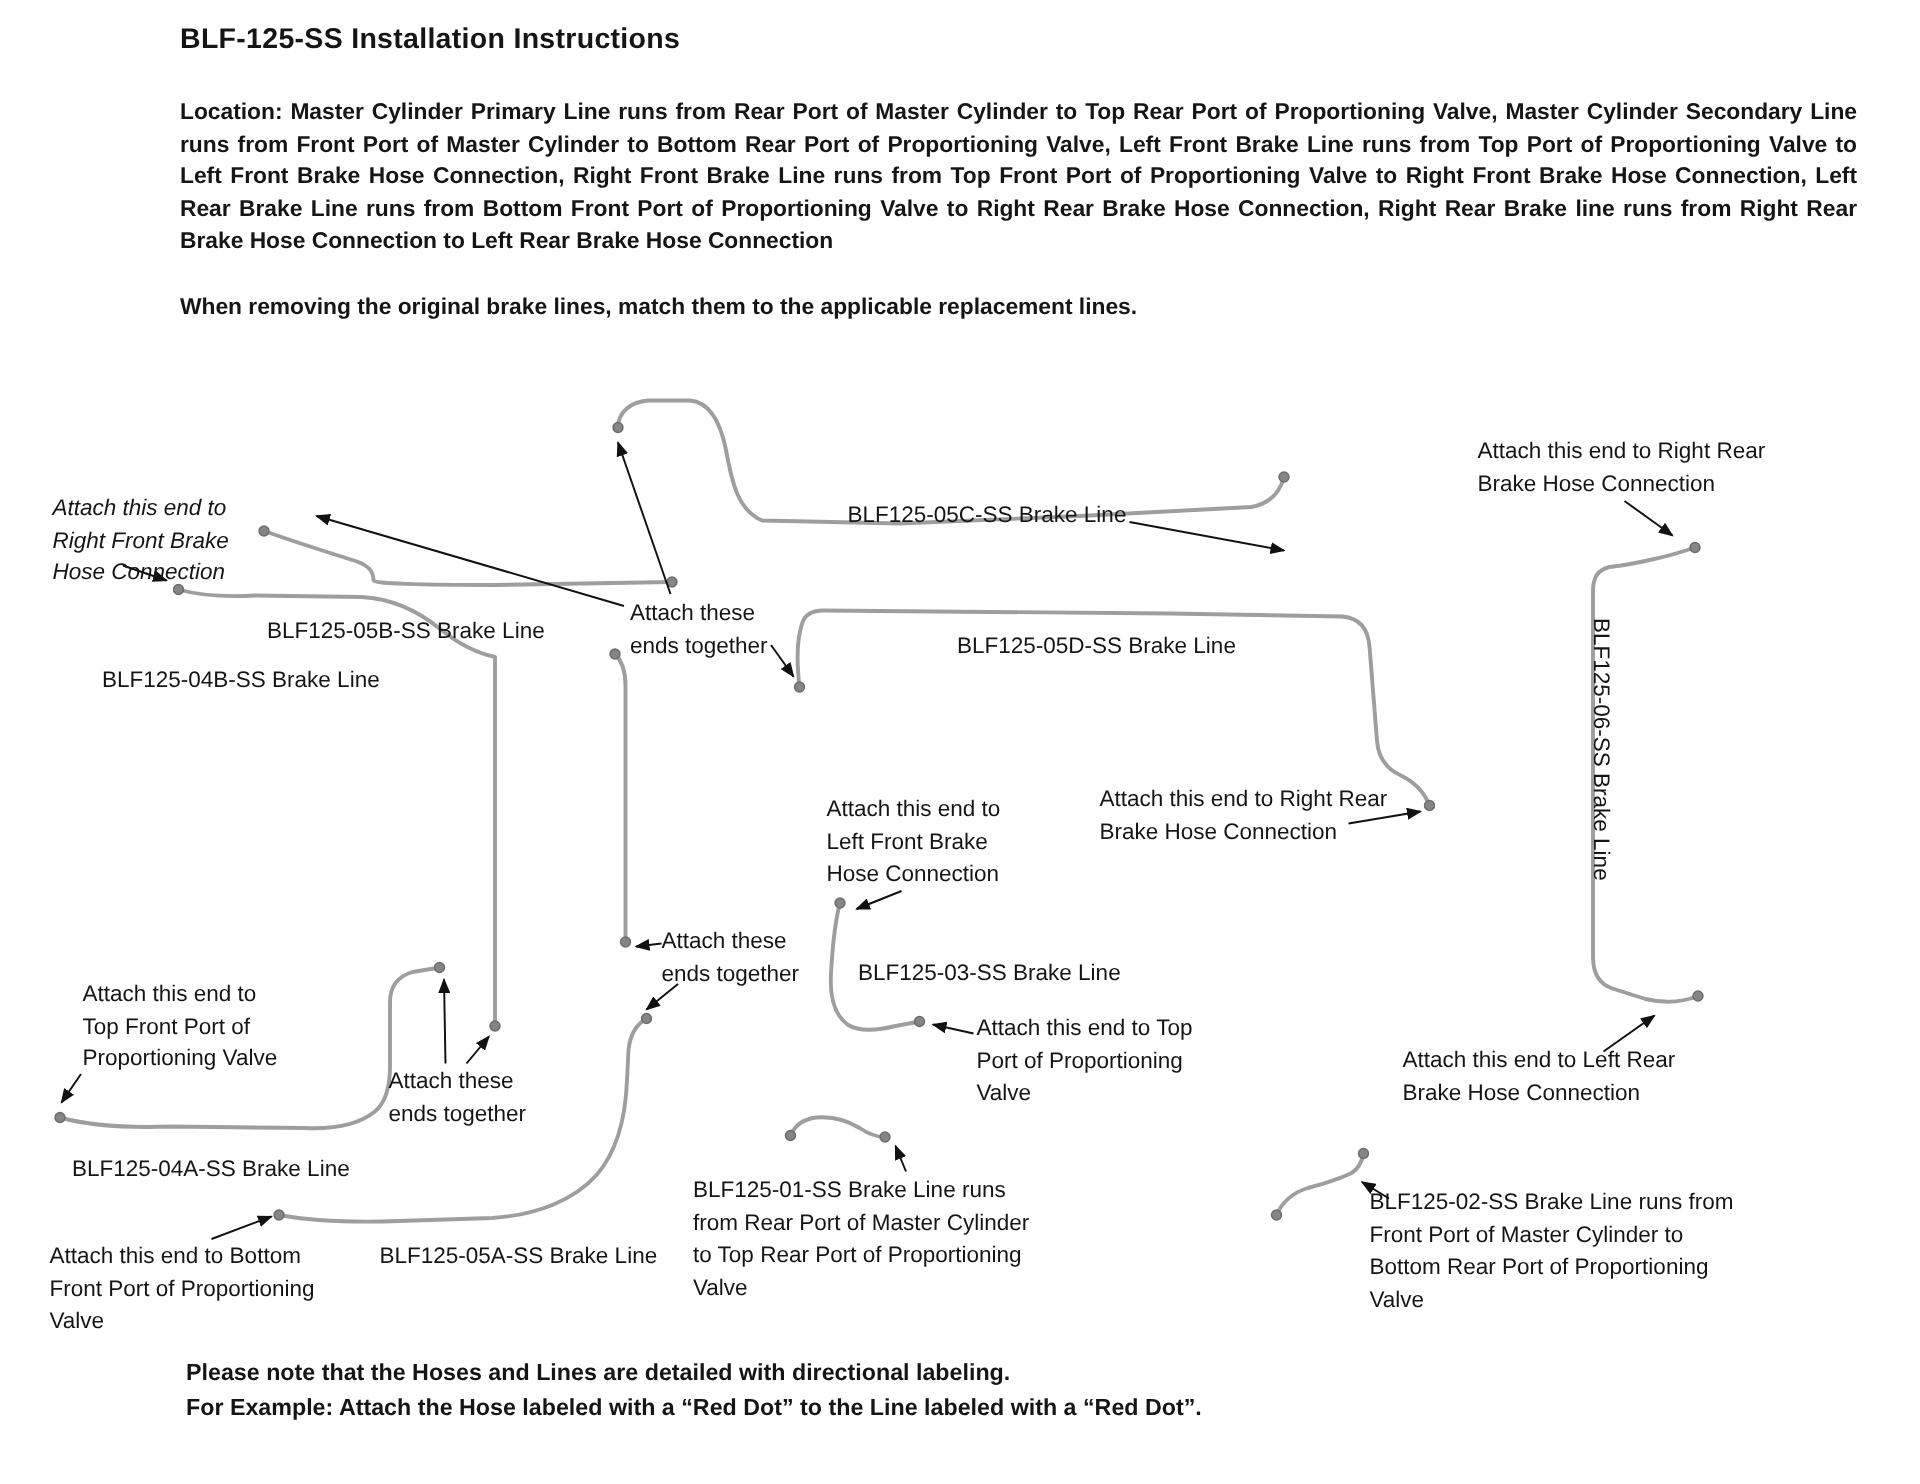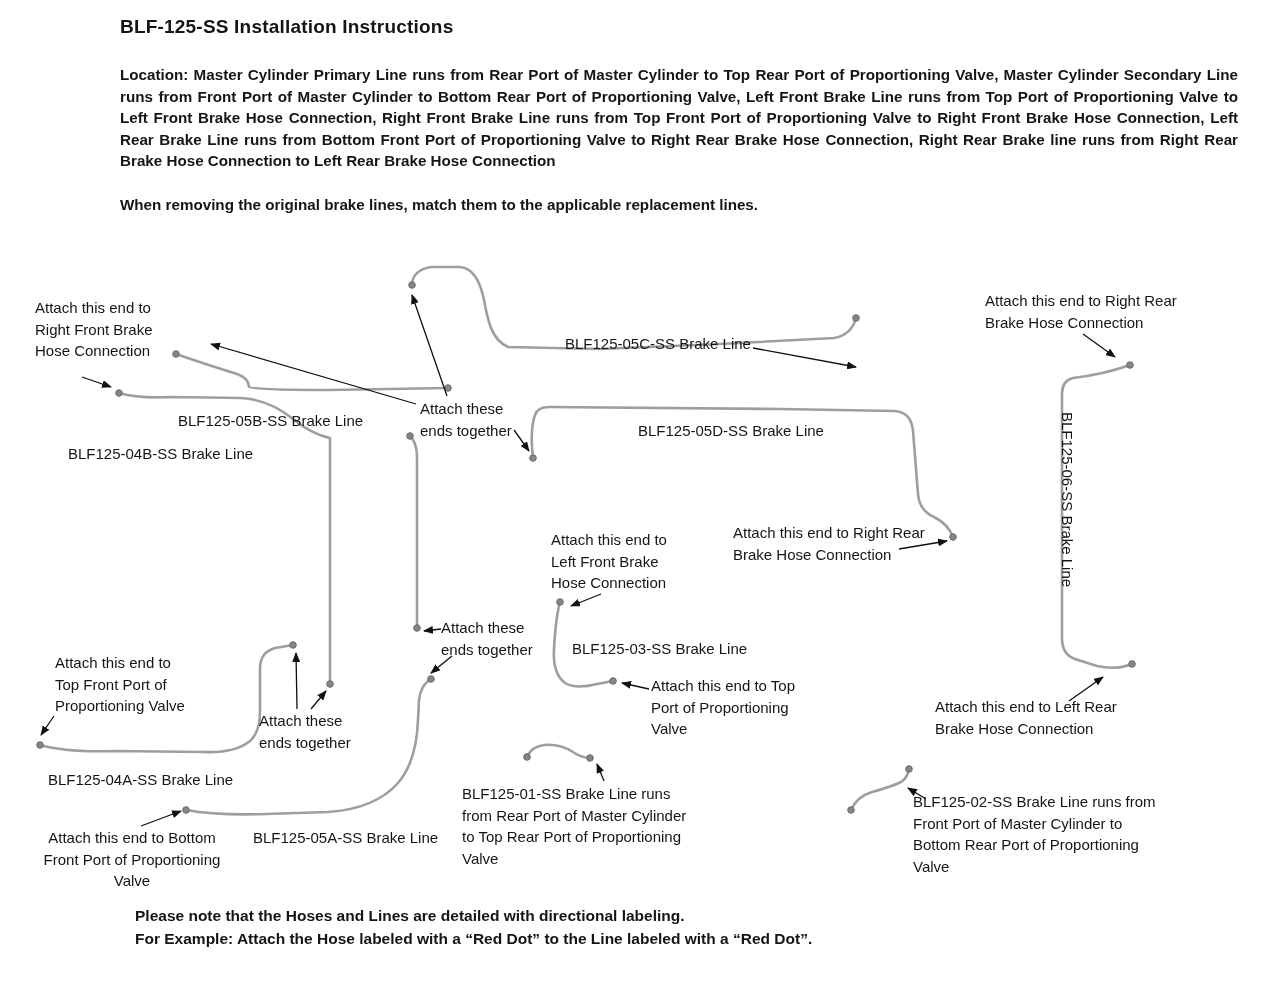--- a/index.html
+++ b/index.html
@@ -38,21 +38,21 @@
     line-height: 21.5px;
   }
   .nw { white-space: nowrap; }
   .vert {
     writing-mode: vertical-rl;
     white-space: nowrap;
   }
   #diagram-svg { position: absolute; left: 0; top: 0; }
   #footer {
     position: absolute;
-    left: 135px;
+    left: 124px;
     top: 904px;
     font-size: 15.5px;
     font-weight: 700;
     line-height: 23px;
   }
 </style>
 </head>
 <body>
 
 <div id="page">
@@ -123,37 +123,37 @@
       <line x1="1069" y1="701" x2="1103" y2="677" marker-end="url(#ah)"></line>
       <line x1="926" y1="799" x2="908" y2="788" marker-end="url(#ah)"></line>
     </g>
   </svg>
 
   <h1 id="title">BLF-125-SS Installation Instructions</h1>
 
   <div class="intro" id="intro-location">Location: Master Cylinder Primary Line runs from Rear Port of Master Cylinder to Top Rear Port of Proportioning Valve, Master Cylinder Secondary Line runs from Front Port of Master Cylinder to Bottom Rear Port of Proportioning Valve, Left Front Brake Line runs from Top Port of Proportioning Valve to Left Front Brake Hose Connection, Right Front Brake Line runs from Top Front Port of Proportioning Valve to Right Front Brake Hose Connection, Left Rear Brake Line runs from Bottom Front Port of Proportioning Valve to Right Rear Brake Hose Connection, Right Rear Brake line runs from Right Rear Brake Hose Connection to Left Rear Brake Hose Connection</div>
   <div class="intro" id="intro-note">When removing the original brake lines, match them to the applicable replacement lines.</div>
 
-  <div class="lbl" style="left:35px; top:297px; width:134px;">Attach this end to Right Front Brake Hose Connection</div>
+  <div class="lbl" style="left:35px; top:328px; width:134px;font-style:italic;">Attach this end to Right Front Brake Hose Connection</div>
   <div class="lbl nw" style="left:178px; top:410px;">BLF125-05B-SS Brake Line</div>
   <div class="lbl nw" style="left:68px; top:443px;">BLF125-04B-SS Brake Line</div>
   <div class="lbl" style="left:420px; top:398px; width:102px;">Attach these ends together</div>
   <div class="lbl nw" style="left:565px; top:333px;">BLF125-05C-SS Brake Line</div>
   <div class="lbl" style="left:985px; top:290px; width:212px;">Attach this end to Right Rear Brake Hose Connection</div>
   <div class="lbl nw" style="left:638px; top:420px;">BLF125-05D-SS Brake Line</div>
   <div class="lbl vert" style="left:1056px; top:412px;">BLF125-06-SS Brake Line</div>
   <div class="lbl" style="left:551px; top:529px; width:134px;">Attach this end to Left Front Brake Hose Connection</div>
   <div class="lbl" style="left:733px; top:522px; width:212px;">Attach this end to Right Rear Brake Hose Connection</div>
   <div class="lbl" style="left:441px; top:617px; width:102px;">Attach these ends together</div>
   <div class="lbl nw" style="left:572px; top:638px;">BLF125-03-SS Brake Line</div>
   <div class="lbl" style="left:55px; top:652px; width:134px;">Attach this end to Top Front Port of Proportioning Valve</div>
   <div class="lbl" style="left:651px; top:675px; width:160px;">Attach this end to Top Port of Proportioning Valve</div>
   <div class="lbl" style="left:259px; top:710px; width:102px;">Attach these ends together</div>
   <div class="lbl nw" style="left:48px; top:769px;">BLF125-04A-SS Brake Line</div>
-  <div class="lbl" style="left:33px; top:827px; width:198px;text-align:center;">Attach this end to Bottom Front Port of Proportioning Valve</div>
+  <div class="lbl" style="left:33px; top:827px; width:198px;">Attach this end to Bottom Front Port of Proportioning Valve</div>
   <div class="lbl nw" style="left:253px; top:827px;">BLF125-05A-SS Brake Line</div>
   <div class="lbl" style="left:462px; top:783px; width:232px;">BLF125-01-SS Brake Line runs from Rear Port of Master Cylinder to Top Rear Port of Proportioning Valve</div>
   <div class="lbl" style="left:935px; top:696px; width:206px;">Attach this end to Left Rear Brake Hose Connection</div>
   <div class="lbl" style="left:913px; top:791px; width:252px;">BLF125-02-SS Brake Line runs from Front Port of Master Cylinder to Bottom Rear Port of Proportioning Valve</div>
 
   <div id="footer">
     <div>Please note that the Hoses and Lines are detailed with directional labeling.</div>
     <div>For Example: Attach the Hose labeled with a “Red Dot” to the Line labeled with a “Red Dot”.</div>
   </div>
 

